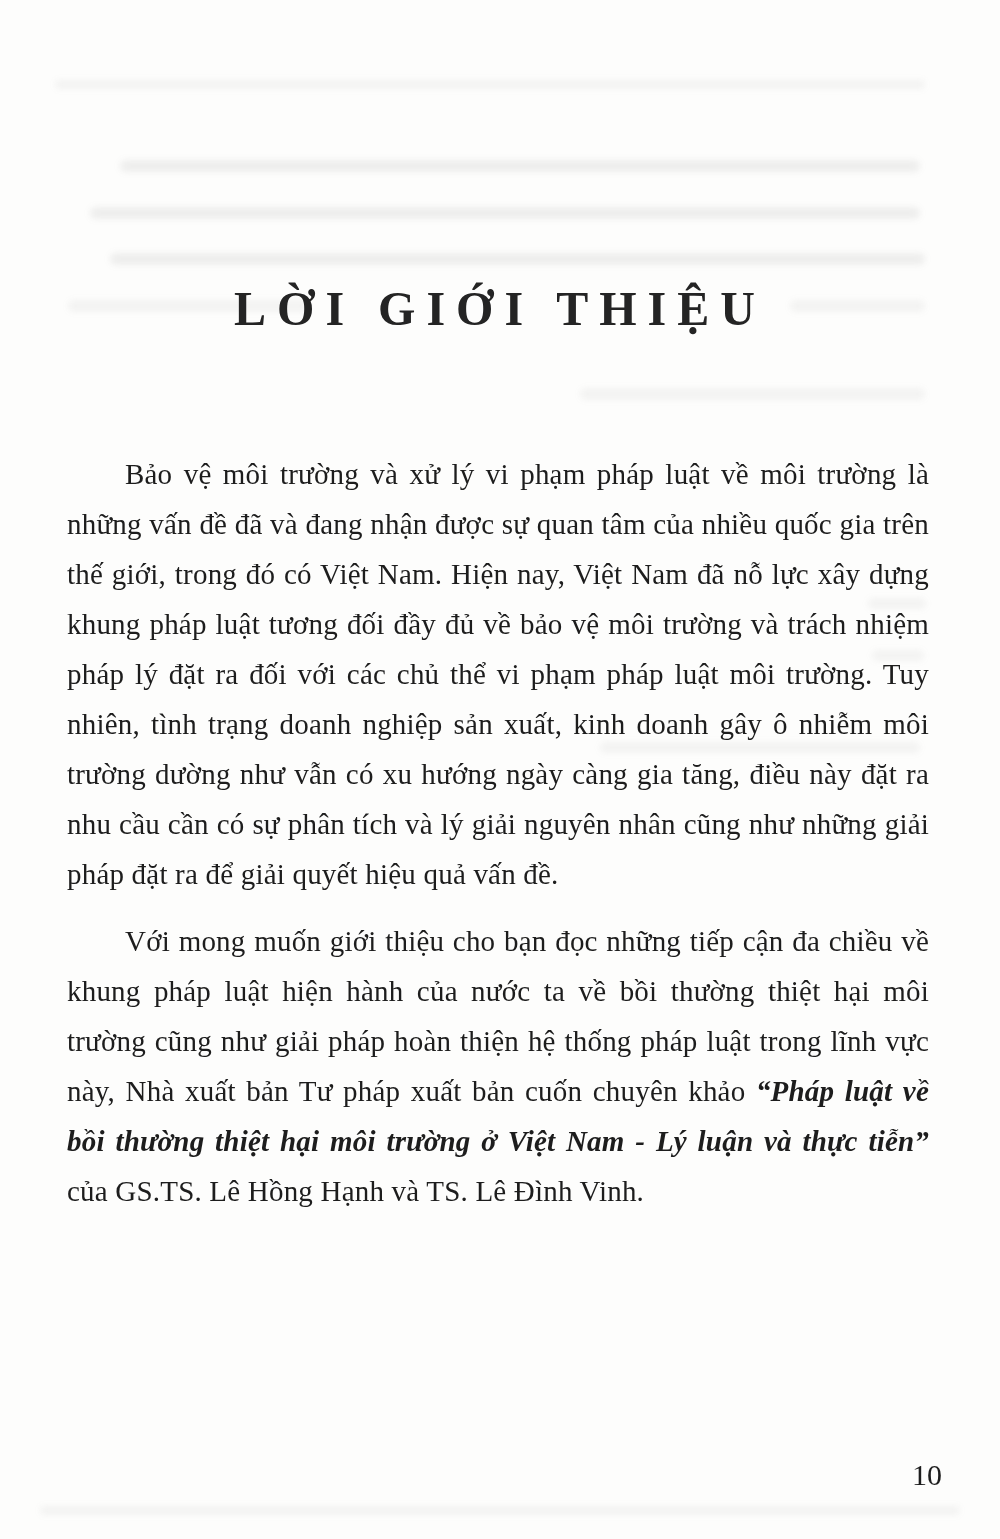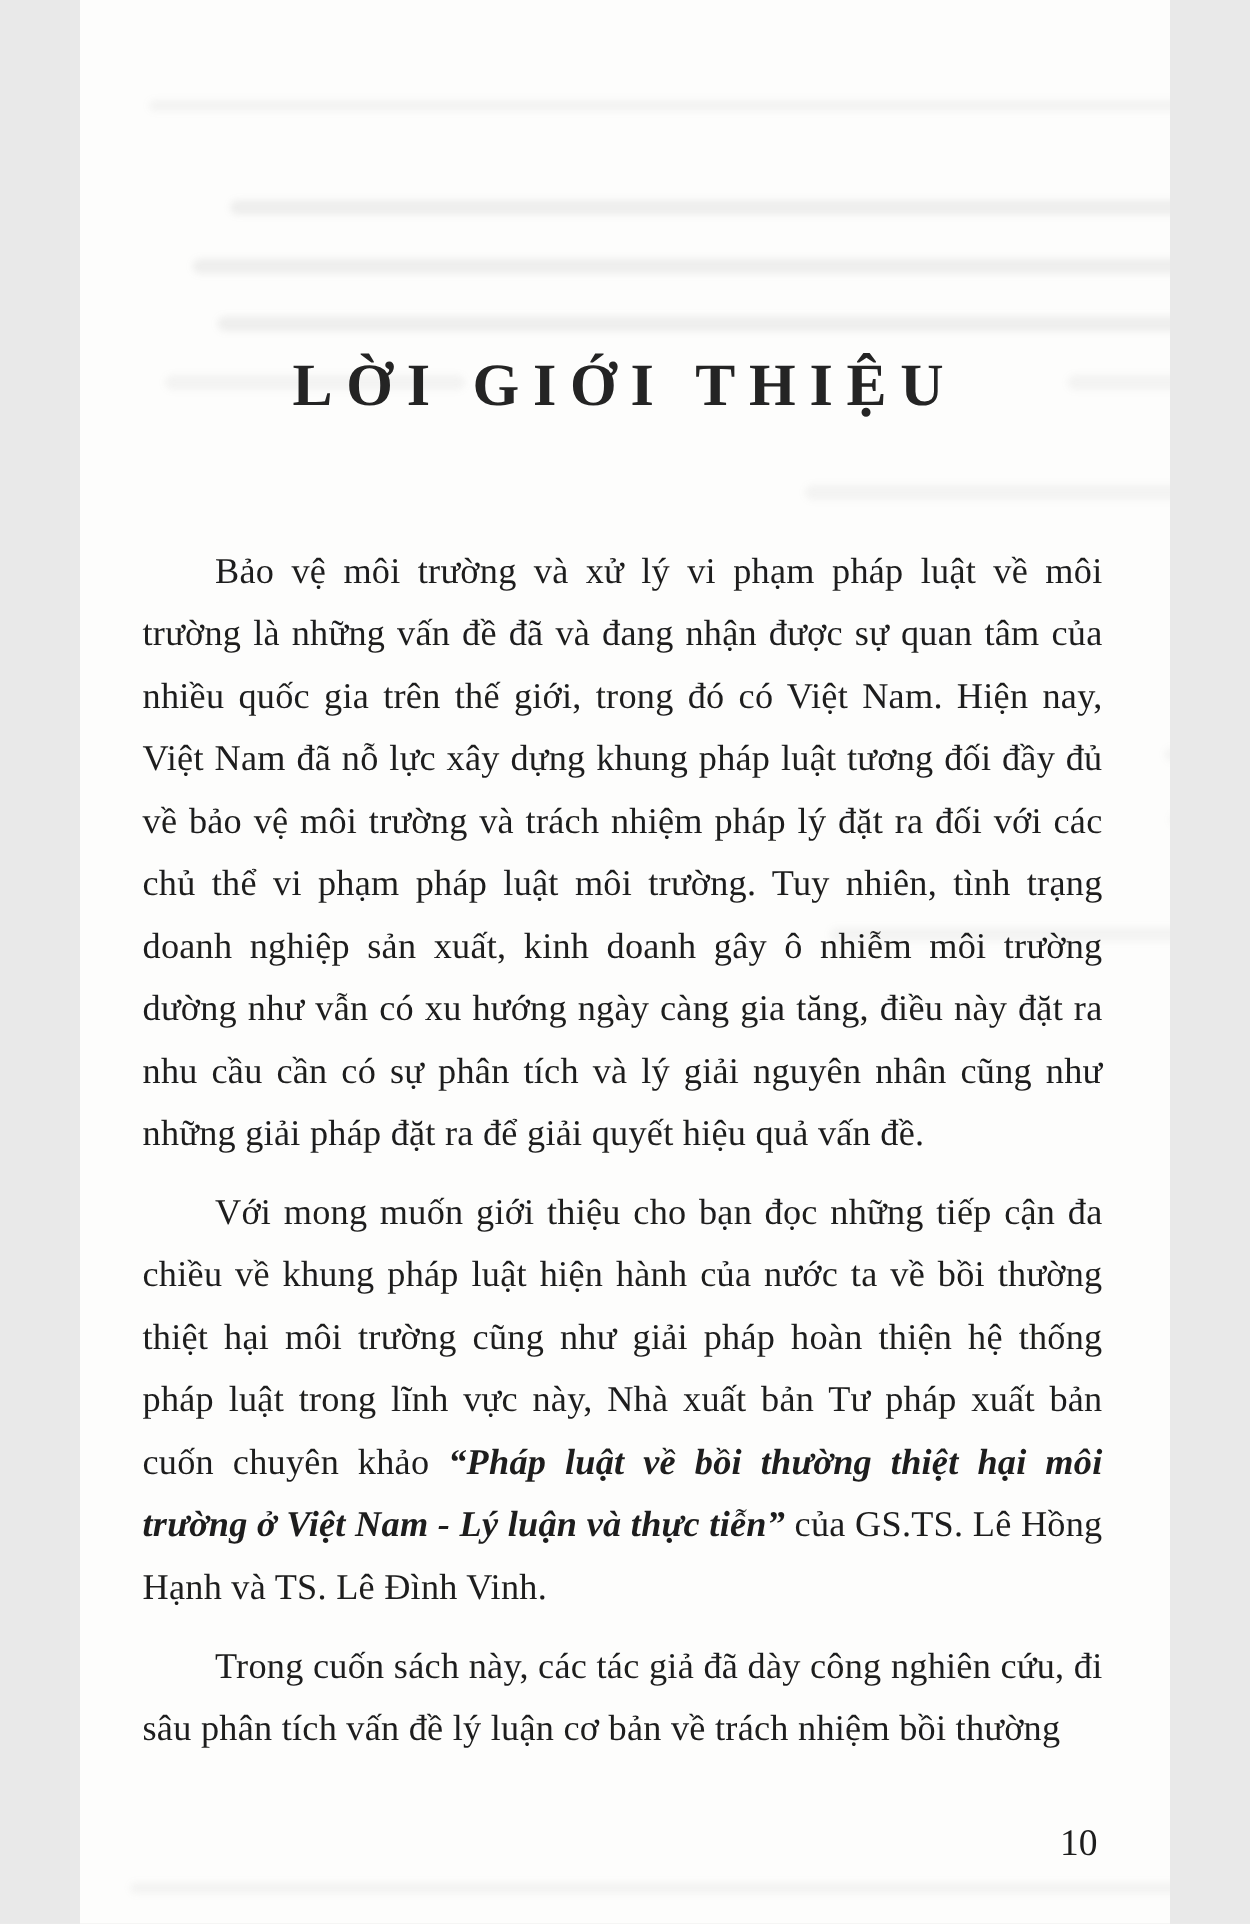--- a/index.html
+++ b/index.html
@@ -2,21 +2,21 @@
 <html><head>
 <meta charset="utf-8">
 <style>
   html, body {
     margin: 0;
     padding: 0;
     background: #e9e9e9;
   }
   .page {
     position: relative;
-    width: 872px;
+    width: 1000px;
     height: 1539px;
     margin: 0 auto;
     background: #fdfdfc;
     overflow: hidden;
     box-sizing: border-box;
     font-family: "Liberation Serif", "DejaVu Serif", serif;
     color: #1d1d1d;
   }
 
   
@@ -46,21 +46,21 @@
     position: absolute;
     top: 432px;
     left: 50px;
     right: 54px;
     font-size: 29px;
     line-height: 50px;
     text-align: justify;
     letter-spacing: 0.2px;
   }
   .para {
-    margin: 0;
+    margin: 17px;
     text-indent: 58px;
   }
   .para + .para {
     margin-top: 13px;
   }
   .book-title-em {
     font-weight: bold;
     font-style: italic;
   }
 
@@ -90,19 +90,18 @@
   <div class="ghost light" style="top:1506px; left:40px; width:920px; height:9px;"></div>
 
   <h1 class="title">LỜI GIỚI THIỆU</h1>
 
   <div class="body-text">
 
     <p class="para">Bảo vệ môi trường và xử lý vi phạm pháp luật về môi trường là những vấn đề đã và đang nhận được sự quan tâm của nhiều quốc gia trên thế giới, trong đó có Việt Nam. Hiện nay, Việt Nam đã nỗ lực xây dựng khung pháp luật tương đối đầy đủ về bảo vệ môi trường và trách nhiệm pháp lý đặt ra đối với các chủ thể vi phạm pháp luật môi trường. Tuy nhiên, tình trạng doanh nghiệp sản xuất, kinh doanh gây ô nhiễm môi trường dường như vẫn có xu hướng ngày càng gia tăng, điều này đặt ra nhu cầu cần có sự phân tích và lý giải nguyên nhân cũng như những giải pháp đặt ra để giải quyết hiệu quả vấn đề.</p>
 
     <p class="para"><span>Với mong muốn giới thiệu cho bạn đọc những tiếp cận đa chiều về khung pháp luật hiện hành của nước ta về bồi thường thiệt hại môi trường cũng như giải pháp hoàn thiện hệ thống pháp luật trong lĩnh vực này, Nhà xuất bản Tư pháp xuất bản cuốn chuyên khảo </span><em class="book-title-em">“Pháp luật về bồi thường thiệt hại môi trường ở Việt Nam - Lý luận và thực tiễn”</em><span> của GS.TS. Lê Hồng Hạnh và TS. Lê Đình Vinh.</span></p>
 
-    <p class="para">Trong cuốn sách này, các tác giả đã dày công nghiên cứu, đi sâu phân tích vấn đề lý luận cơ bản về trách nhiệm bồi thường</p>
 
   </div>
 
   <div class="page-number">10</div>
 
 </div>
 
 </body></html>

